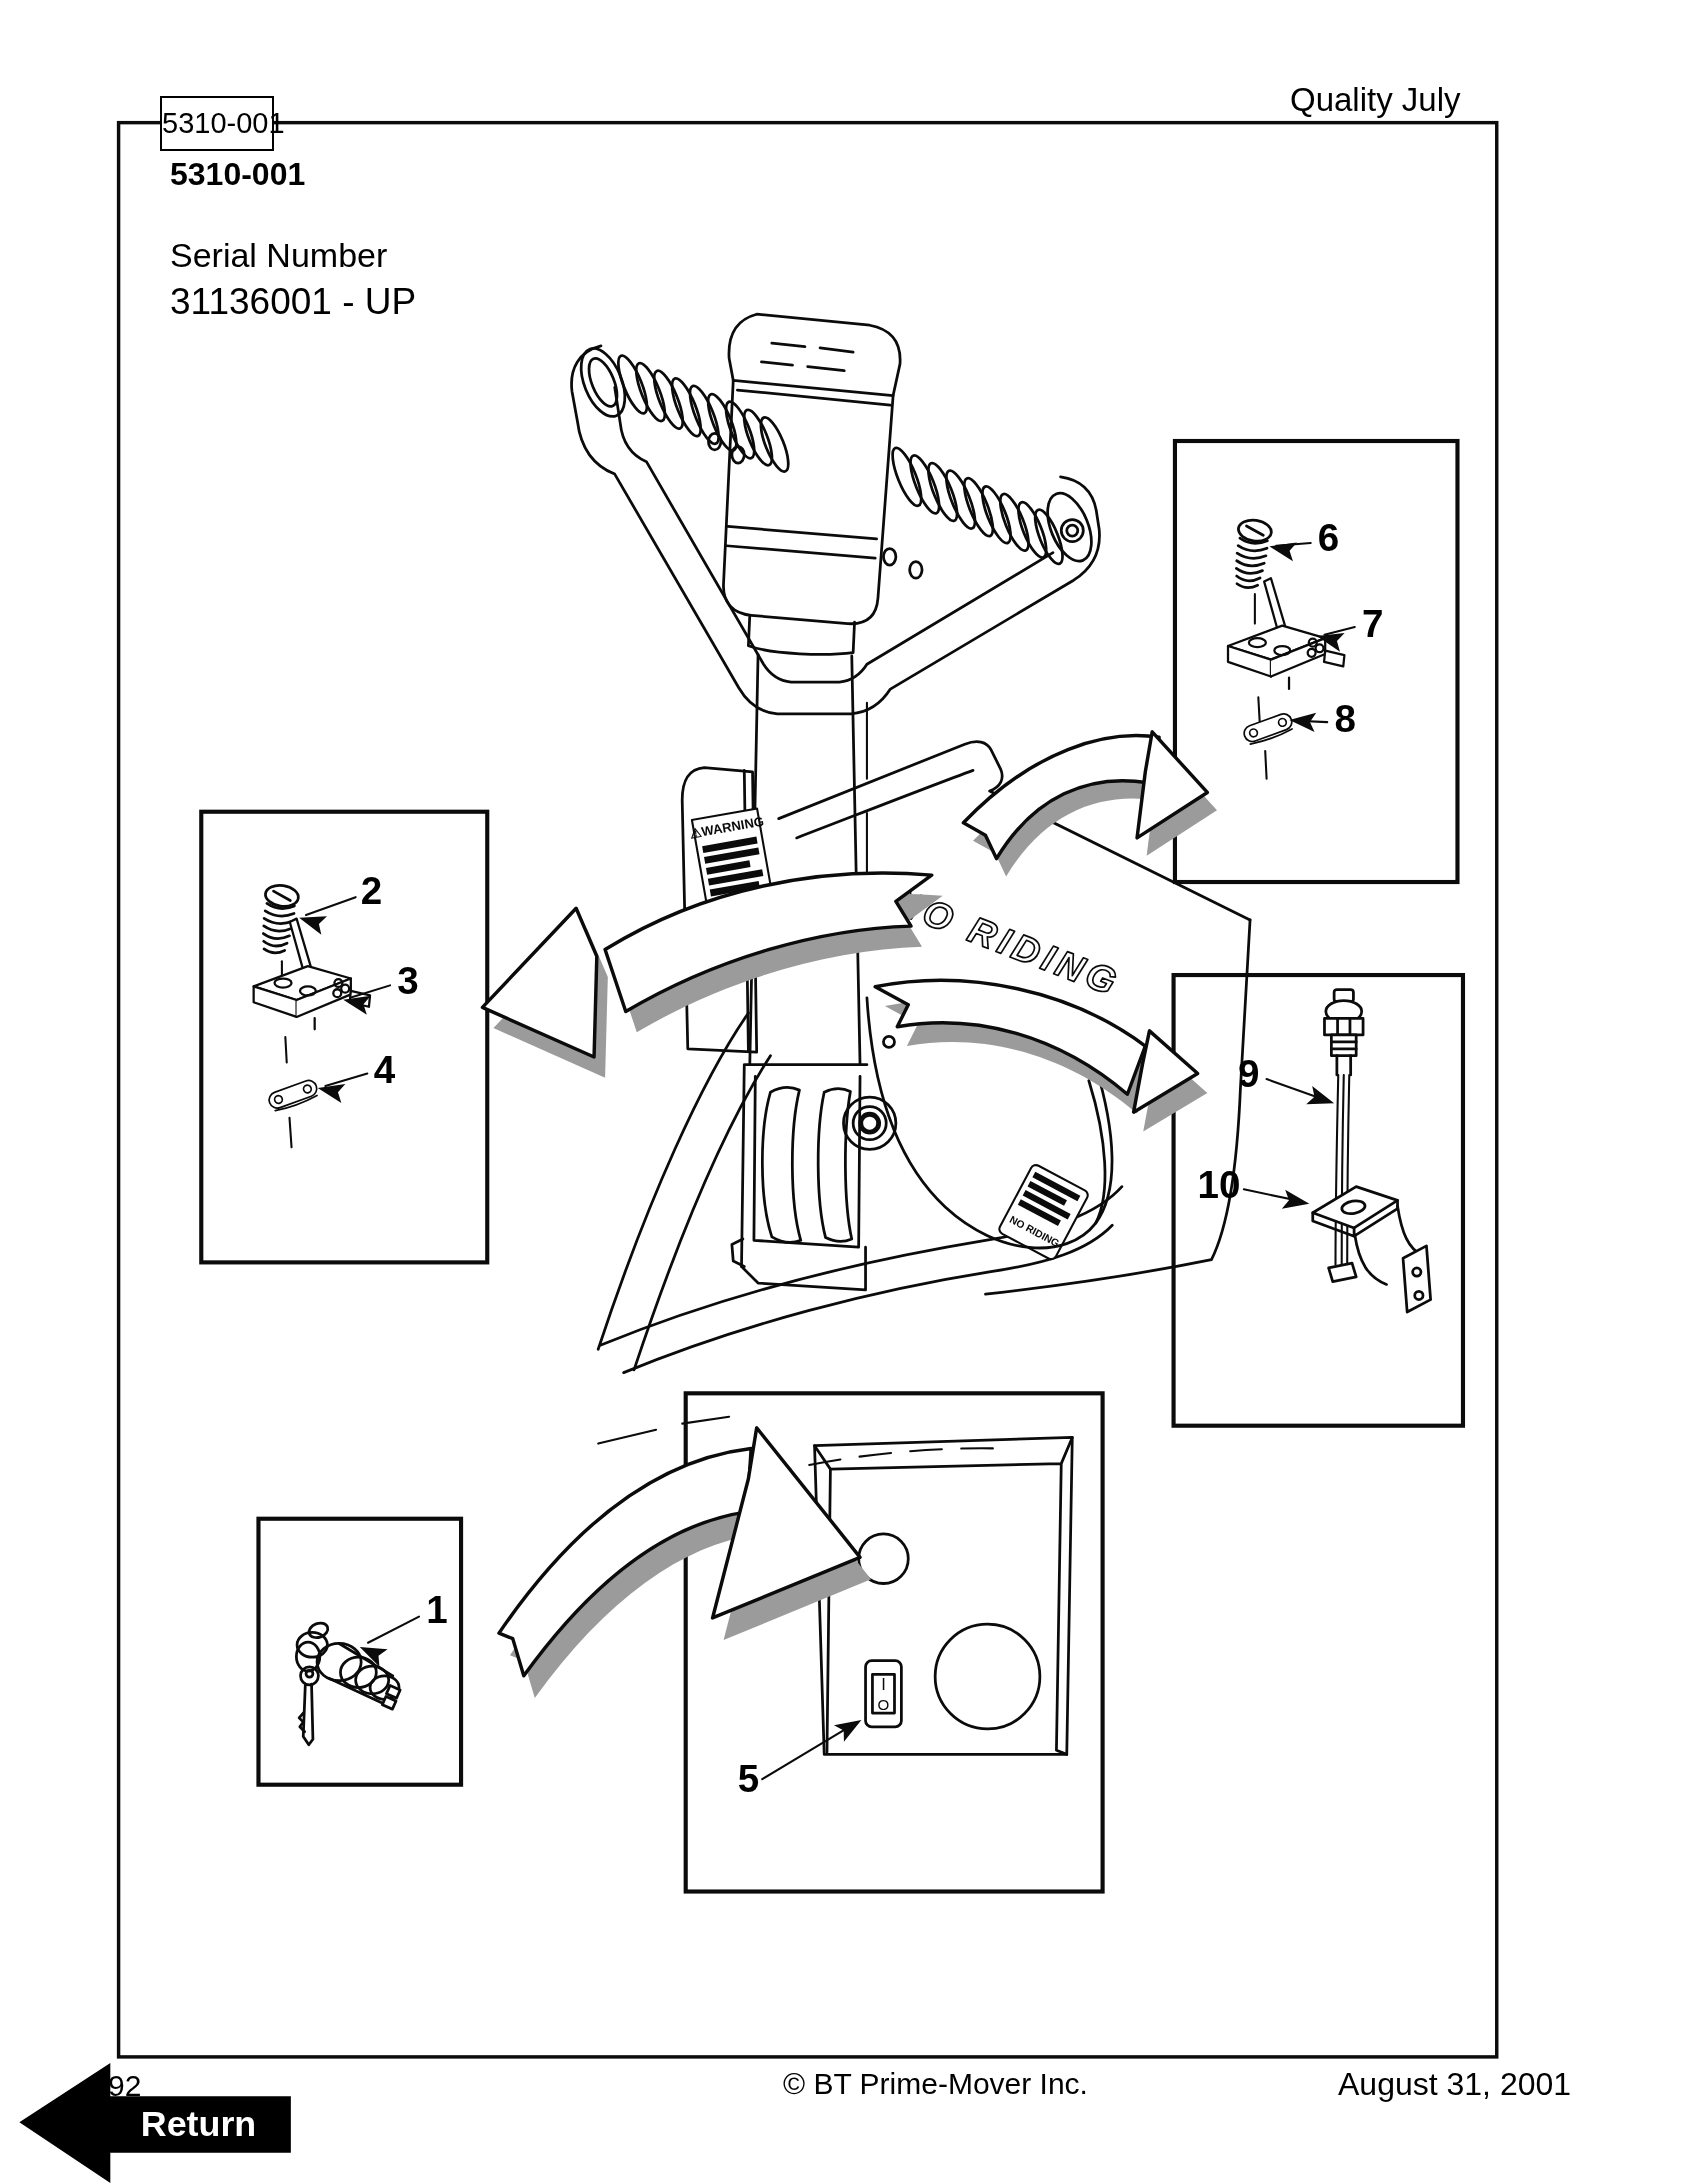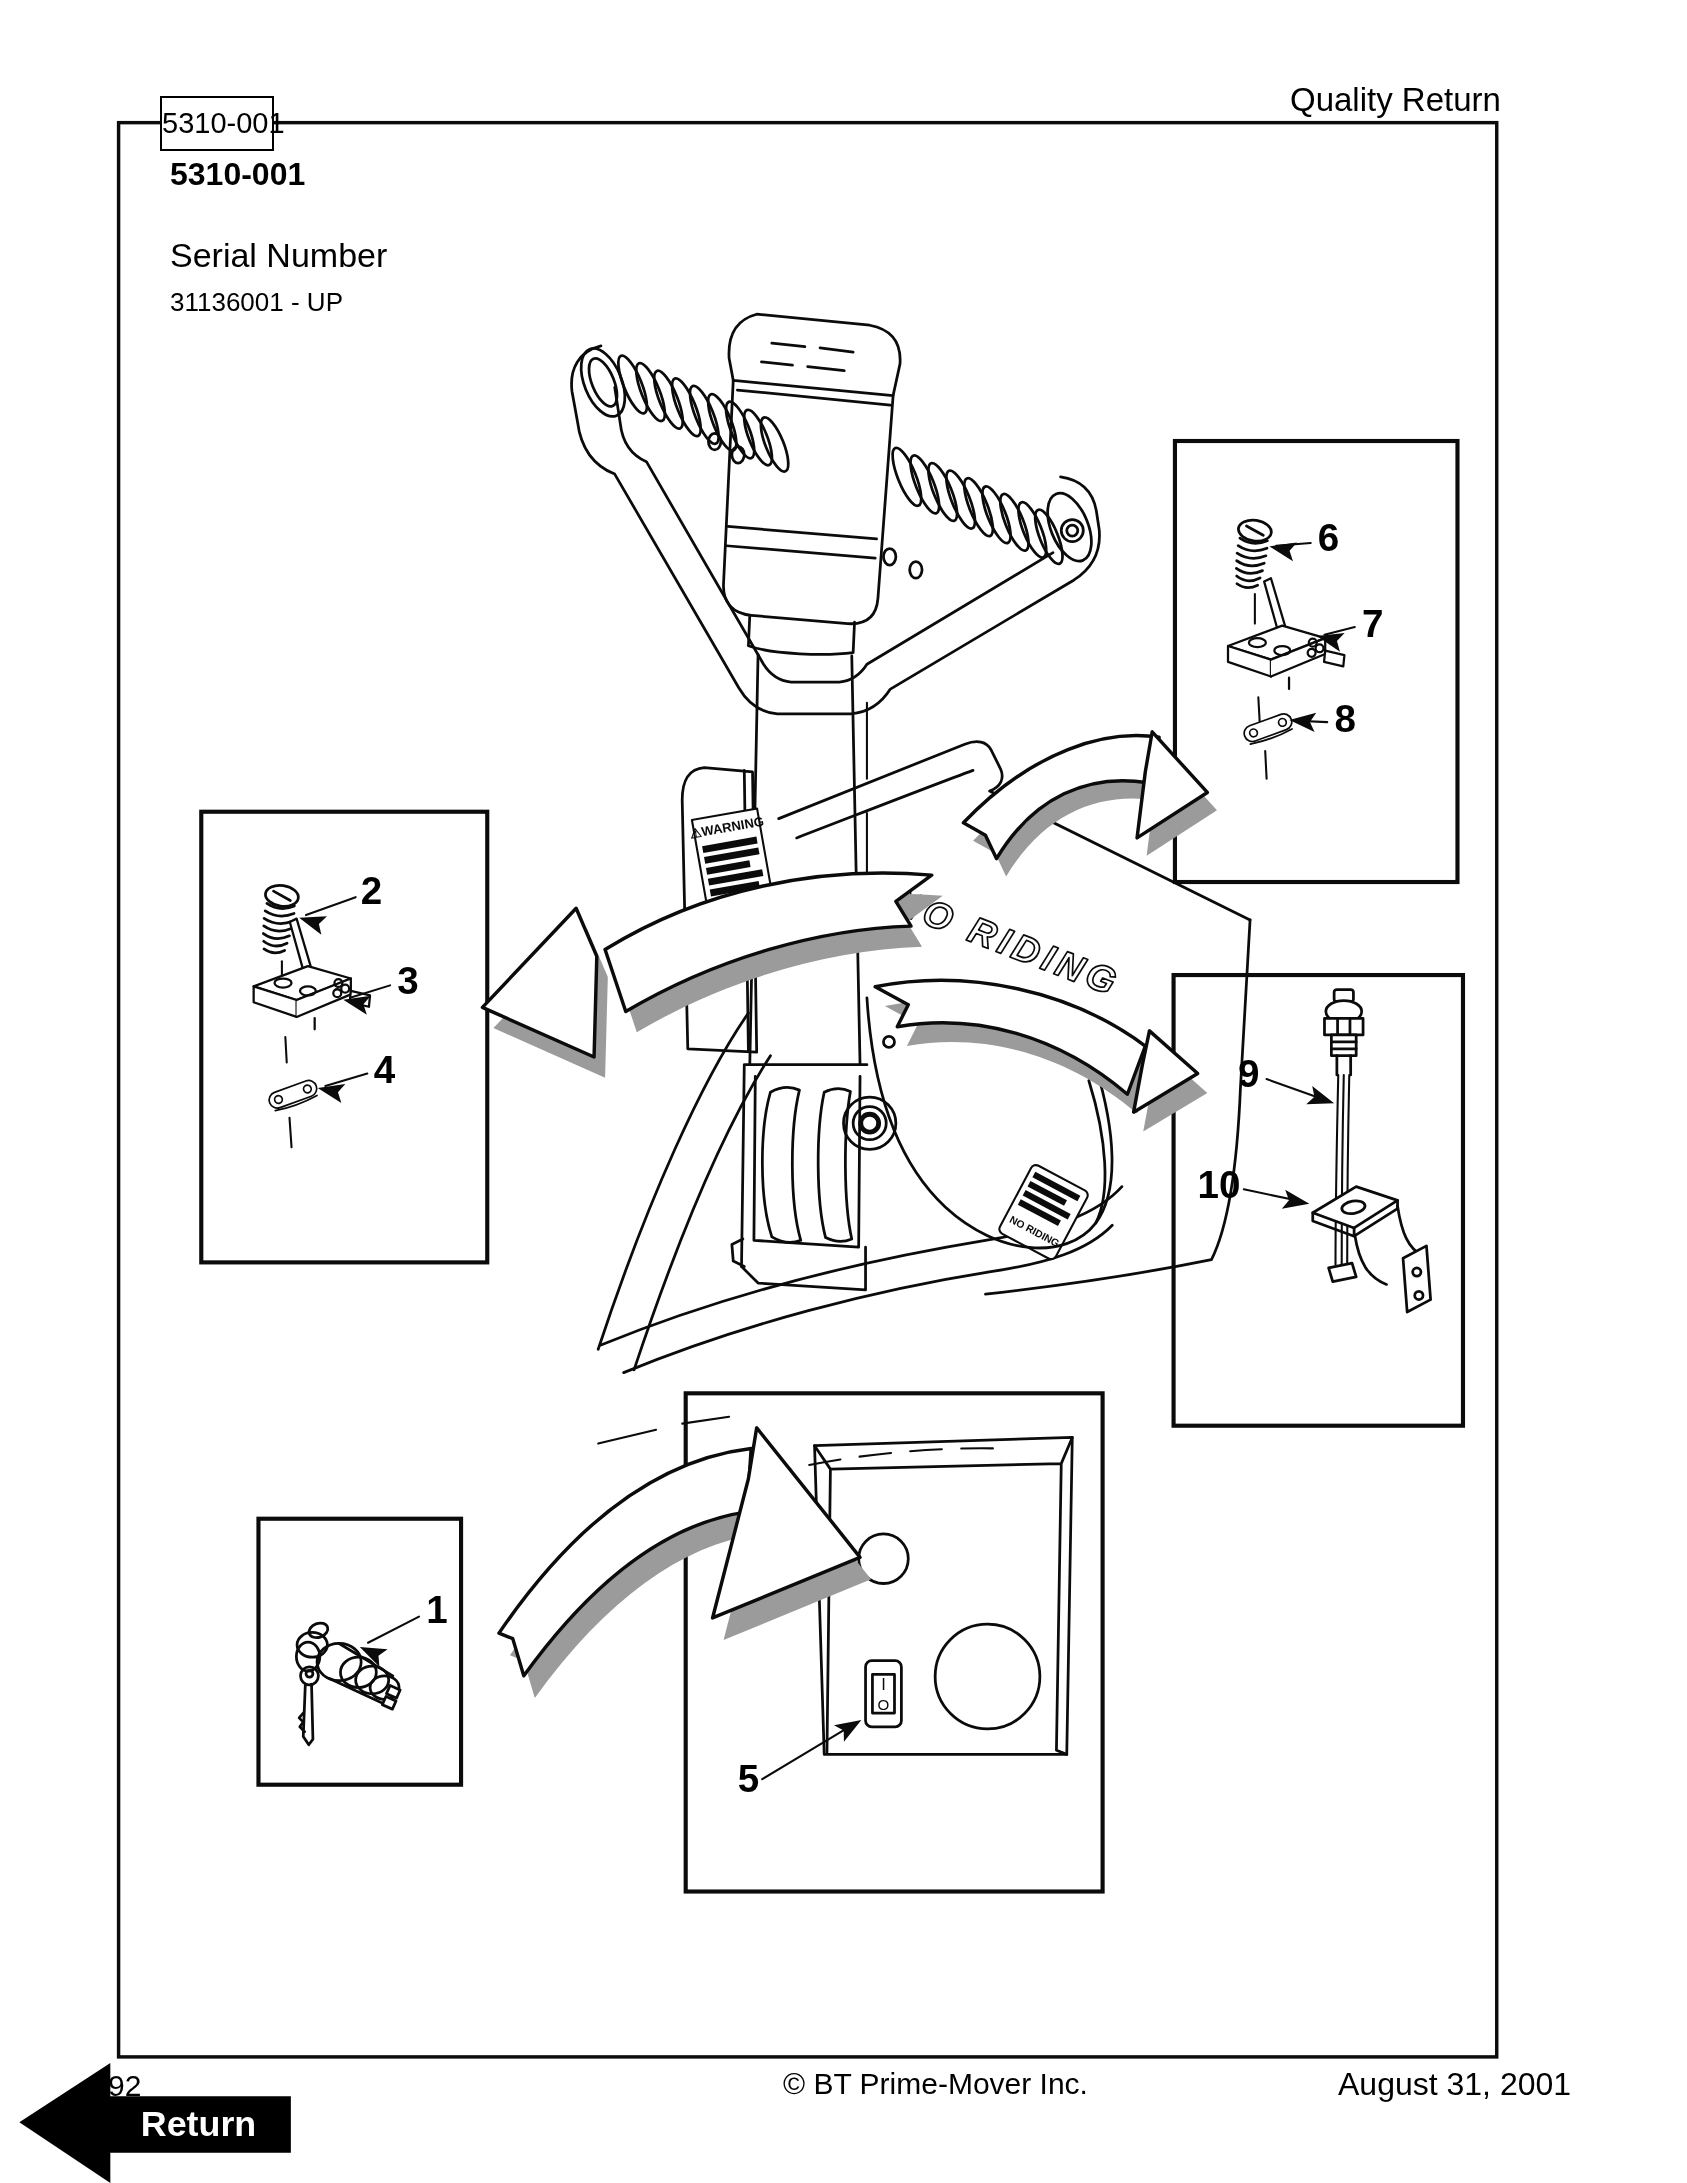--- a/index.html
+++ b/index.html
@@ -4,37 +4,37 @@
 <style>
   html,body{margin:0;padding:0;background:#e8e8e8;}
   .page{position:relative;width:1687px;height:2183px;background:#ffffff;overflow:hidden;
         font-family:"Liberation Sans", sans-serif;color:#000;}
   .abs{position:absolute;white-space:nowrap;}
   .qparts{left:1290px;top:81px;font-size:33px;}
   .tabbox{left:160px;top:96px;width:110px;height:51px;border:2.8px solid #000;background:#fff;
           text-align:center;line-height:51px;font-size:29px;}
   .seccode{left:170px;top:156px;font-size:32px;font-weight:bold;}
   .serial1{left:170px;top:236px;font-size:34px;}
-  .serial2{left:170px;top:287px;font-size:26px;}
+  .serial2{left:170px;top:281px;font-size:37px;}
   .pgnum{left:108px;top:2069px;font-size:30px;}
   .copyr{left:762px;top:2067px;font-size:30px;margin-left:21px;}
   .fdate{left:1338px;top:2066px;font-size:32px;}
   svg{position:absolute;left:0;top:0;}
   svg text{font-family:"Liberation Sans", sans-serif;}
   .callout{font-size:56px;font-weight:bold;}
   .lineart{stroke:#0b0b0b;stroke-width:4;fill:none;stroke-linecap:round;stroke-linejoin:round;}
   .thin{stroke-width:3;}
   .boxr{stroke:#0b0b0b;stroke-width:6;fill:none;}
 </style>
 </head>
 <body>
 
 <div class="page">
 
-  <div class="abs qparts">Quality Return</div>
+  <div class="abs qparts">Quality July</div>
   <div class="abs seccode">5310-001</div>
   <div class="abs serial1">Serial Number</div>
   <div class="abs serial2">31136001 - UP</div>
   <div class="abs pgnum">92</div>
   <div class="abs copyr">© BT Prime-Mover Inc.</div>
   <div class="abs fdate">August 31, 2001</div>
 
   <svg width="1687" height="2183" viewBox="0 0 2448 3168">
 
     <rect x="172" y="178" width="2000" height="2807" fill="none" stroke="#0b0b0b" stroke-width="5"></rect>

